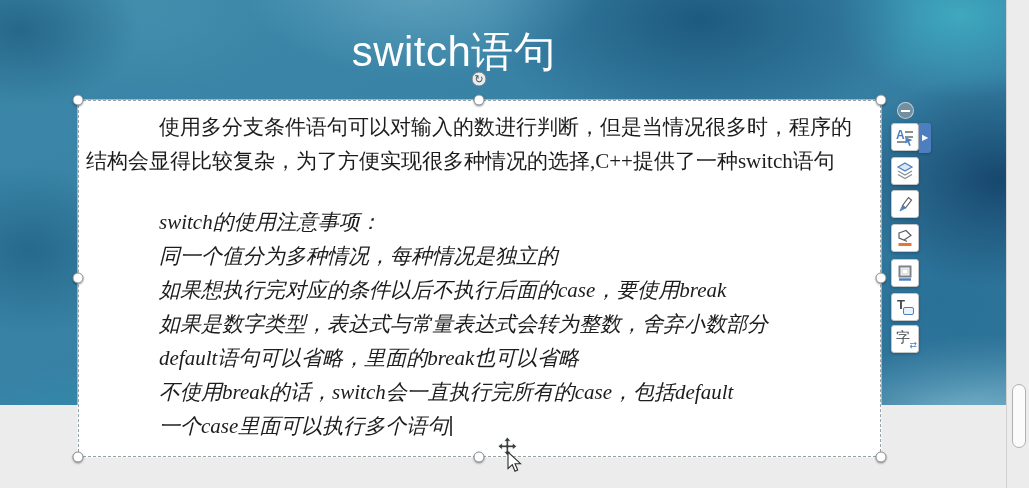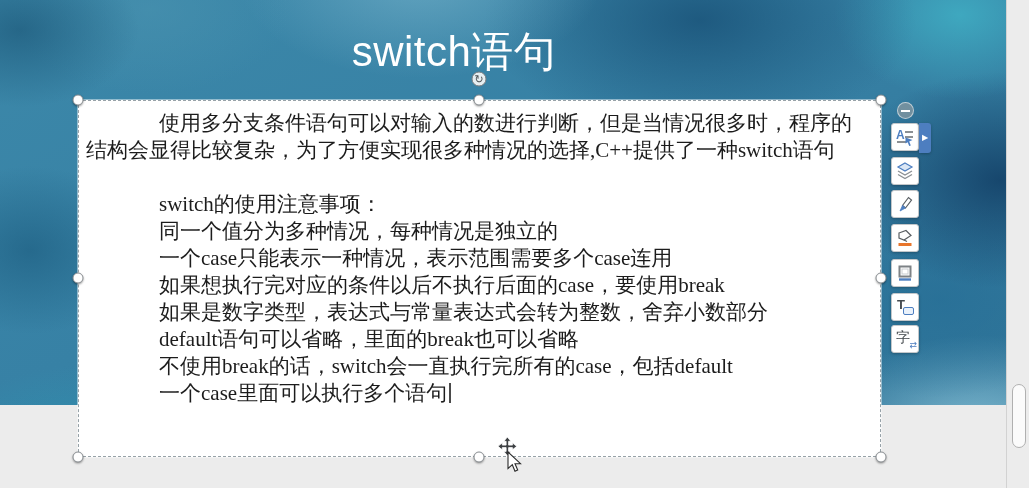--- a/index.html
+++ b/index.html
@@ -52,26 +52,26 @@
   .textbox {
     position: absolute;
     left: 78px; top: 100px;
     width: 803px; height: 357px;
     background: #ffffff;
     border: 1px dashed #97a2a8;
     box-shadow: 0 0 0 1px rgba(255,255,255,0.45);
     color: #1c1c1c;
     font-family: "Liberation Serif", "DejaVu Serif", serif;
     font-size: 21px;
-    line-height: 27px;
+    line-height: 34px;
     padding: 9px 8px 0 7px;
   }
   .textbox p.lead { text-indent: 73px; margin: 0; }
   .textbox .spacer { height: 27px; }
-  .textbox .tline { padding-left: 73px; white-space: nowrap; }
+  .textbox .tline { padding-left: 73px; white-space: nowrap; font-style: italic; }
   .caret {
     display: inline-block;
     width: 2px; height: 20px;
     background: #4a4a4a;
     vertical-align: -3px;
     margin-left: 2px;
   }
 
   
   .handle {
@@ -186,21 +186,20 @@
 
     <div class="slide-title">switch语句</div>
 
     <div class="textbox">
       <p class="lead">
         <span>使用多分支条件语句可以对输入的数进行判断，但是当情况很多时，程序的结构会显得比较复杂，为了方便实现很多种情况的选择,C++提供了一种switch语句</span>
       </p>
       <div class="spacer"></div>
       <div class="tline">switch的使用注意事项：</div>
       <div class="tline">同一个值分为多种情况，每种情况是独立的</div>
-      <div class="tline">一个case只能表示一种情况，表示范围需要多个case连用</div>
       <div class="tline">如果想执行完对应的条件以后不执行后面的case，要使用break</div>
       <div class="tline">如果是数字类型，表达式与常量表达式会转为整数，舍弃小数部分</div>
       <div class="tline">default语句可以省略，里面的break也可以省略</div>
       <div class="tline">不使用break的话，switch会一直执行完所有的case，包括default</div>
       <div class="tline"><span>一个case里面可以执行多个语句</span><span class="caret"></span></div>
     </div>
 
     <div class="rotate-handle">↻</div>
     <div class="handle" style="left:78px;  top:100px;"></div>
     <div class="handle" style="left:479px; top:100px;"></div>

